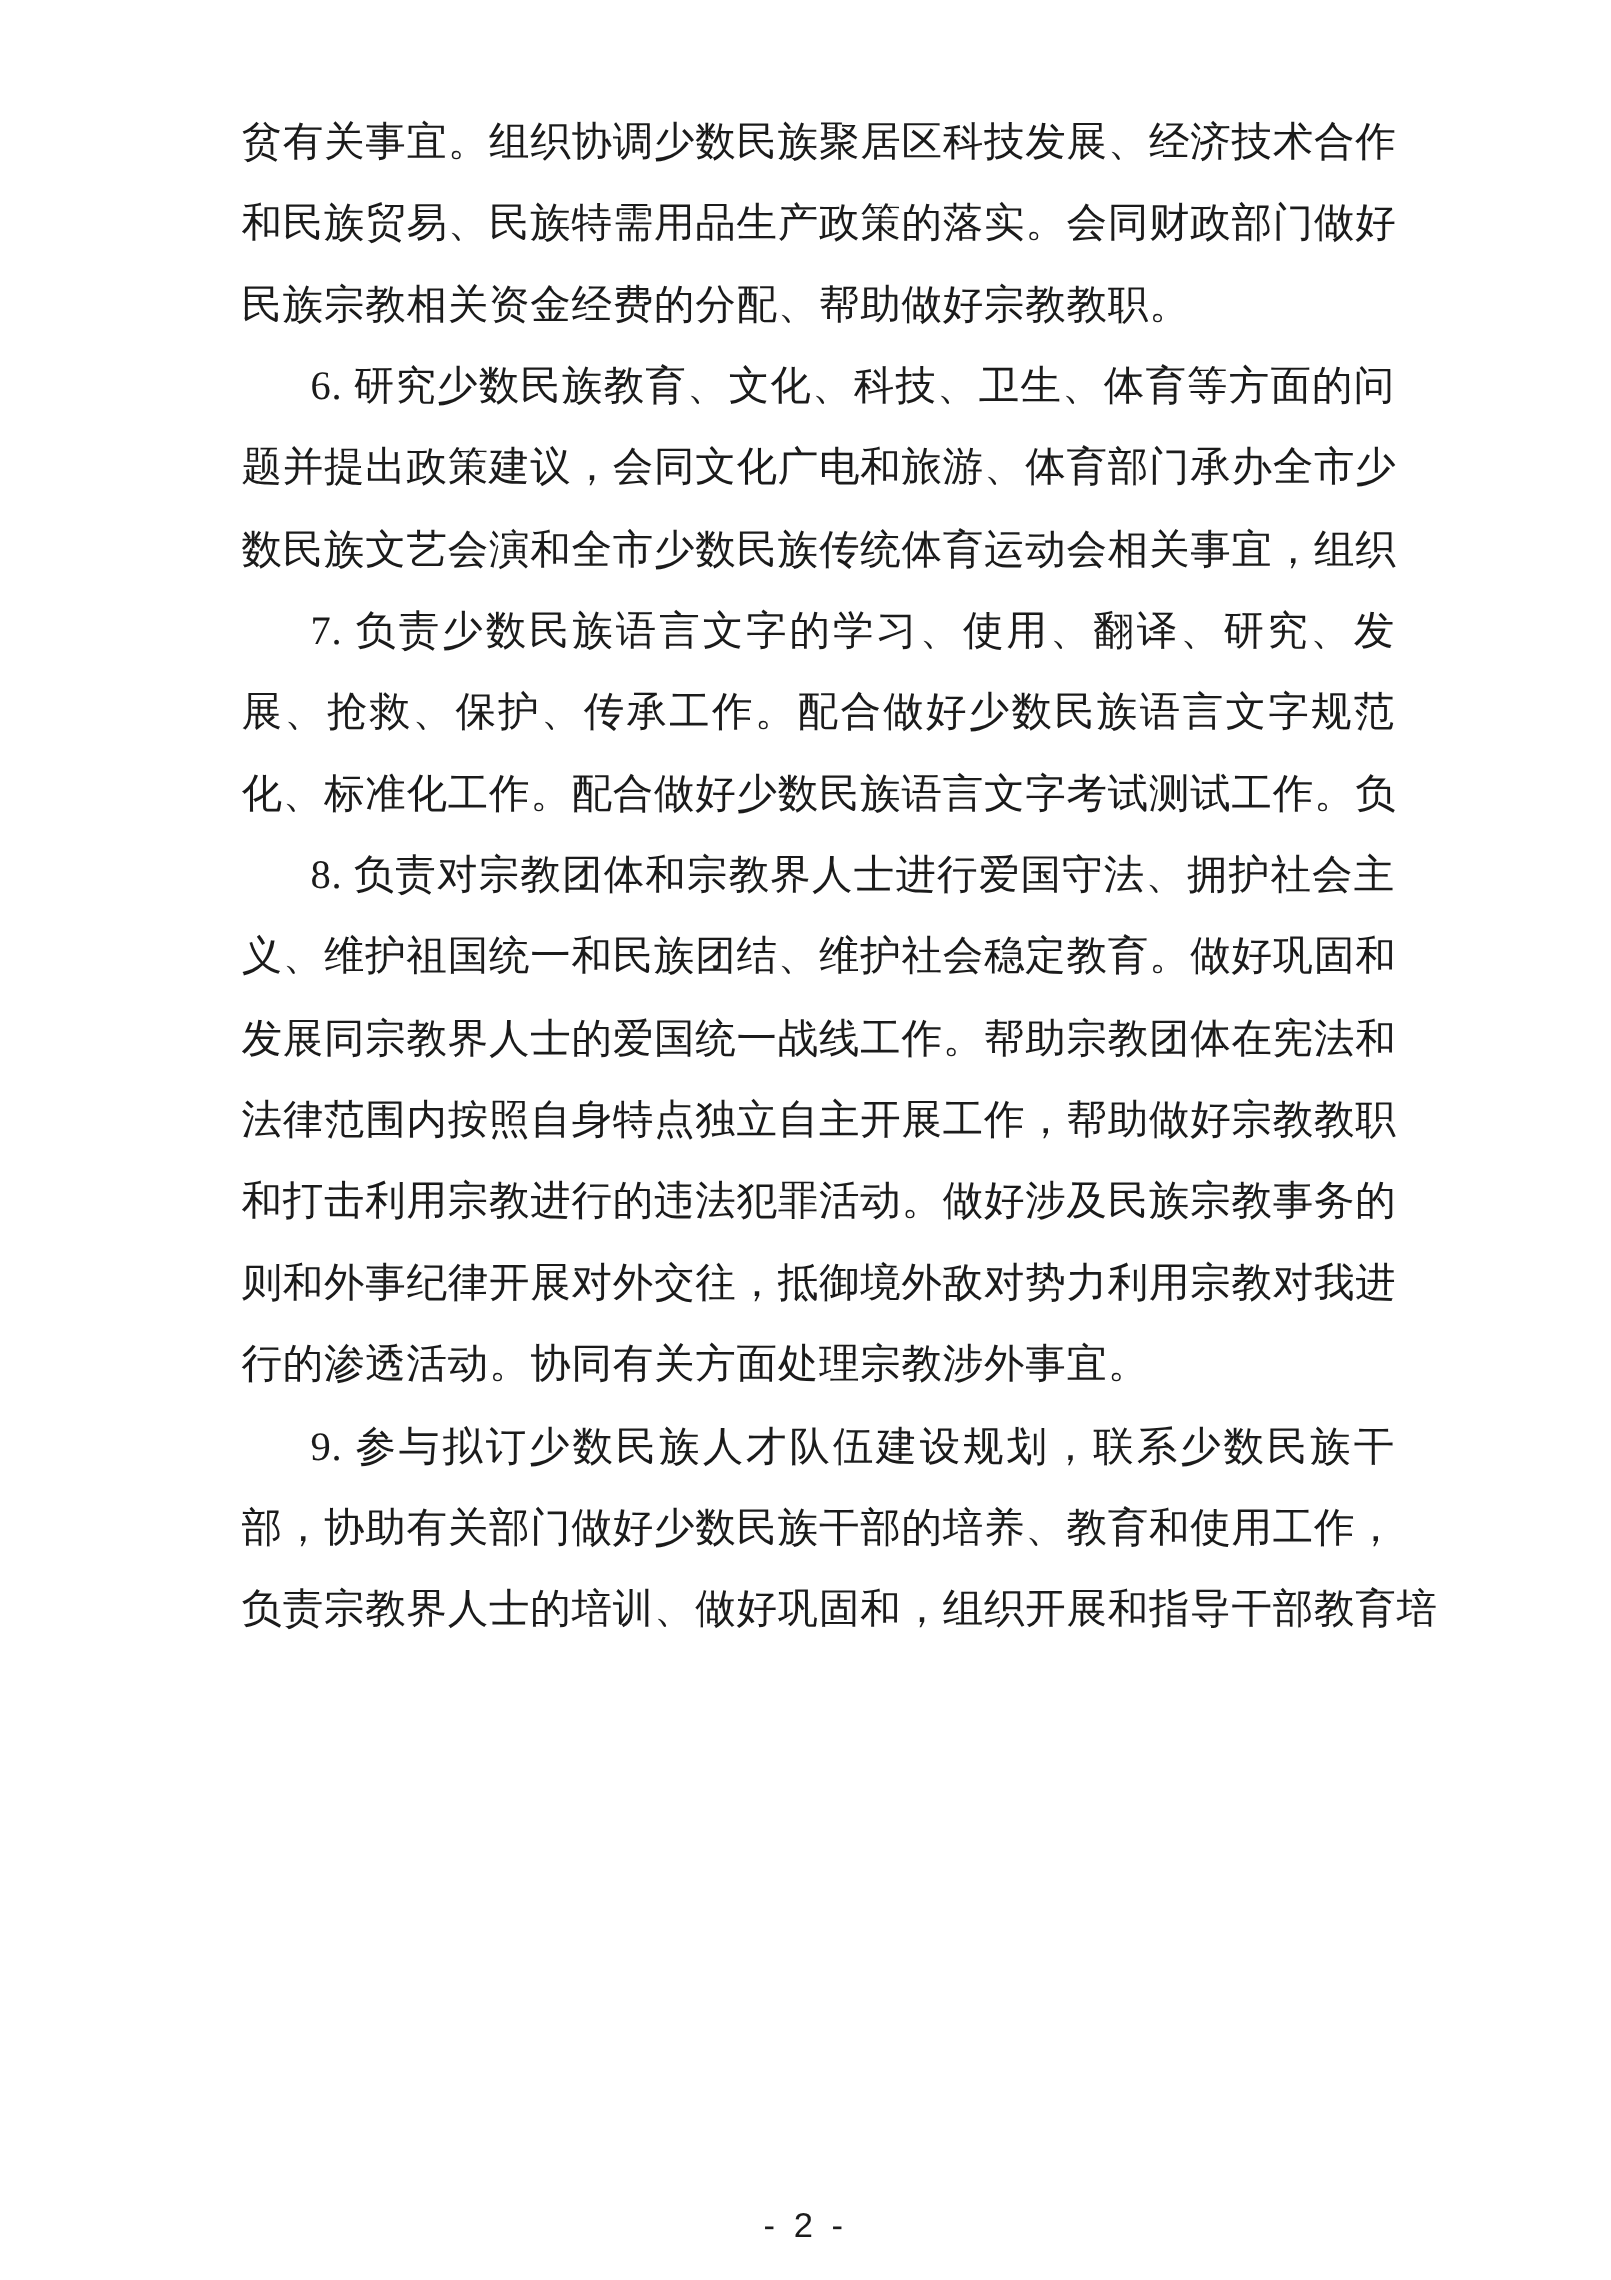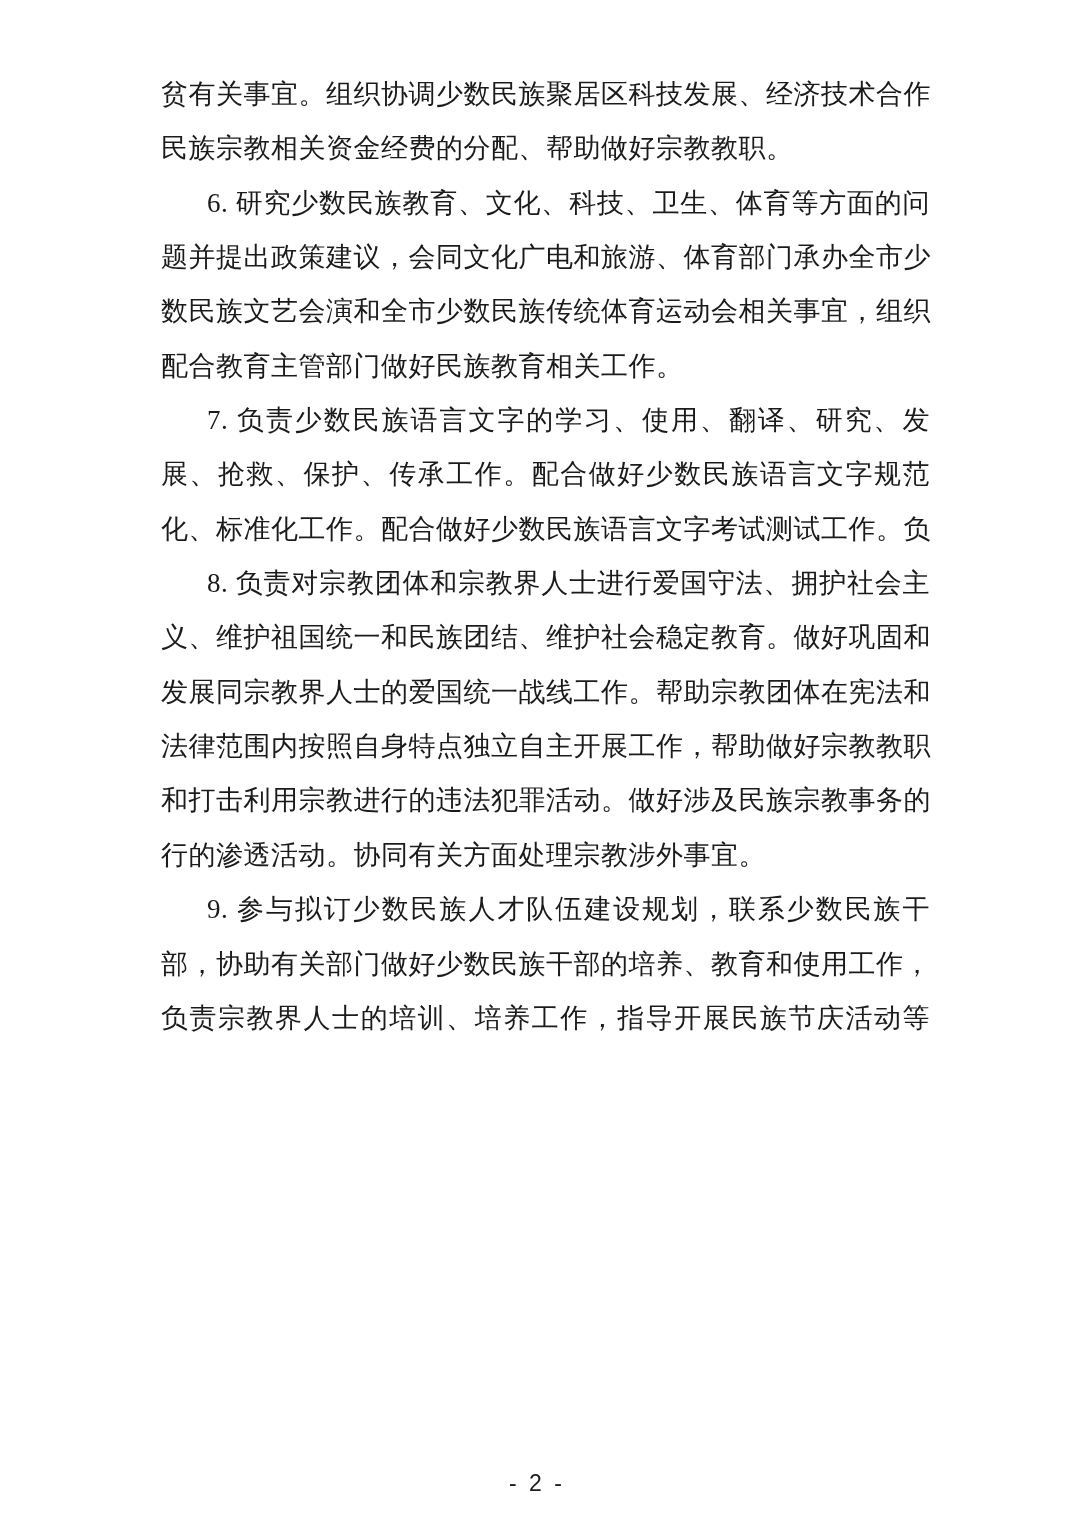--- a/index.html
+++ b/index.html
@@ -49,34 +49,35 @@
     letter-spacing: 3px;
     color: #1b1b1b;
   }
 </style>
 </head>
 <body>
 
 <div class="page">
   <div class="text-block">
       <div class="line fill">贫有关事宜。组织协调少数民族聚居区科技发展、经济技术合作</div>
+      <div class="line fill">和民族贸易、民族特需用品生产政策的落实。会同财政部门做好</div>
       <div class="line">民族宗教相关资金经费的分配、帮助做好宗教教职。</div>
       <div class="line indent fill">6. 研究少数民族教育、文化、科技、卫生、体育等方面的问</div>
       <div class="line fill">题并提出政策建议，会同文化广电和旅游、体育部门承办全市少</div>
       <div class="line fill">数民族文艺会演和全市少数民族传统体育运动会相关事宜，组织</div>
-      <div class="line">配合教育主管部门做好民族教育相关工作。</div>
       <div class="line indent fill">7. 负责少数民族语言文字的学习、使用、翻译、研究、发</div>
       <div class="line fill">展、抢救、保护、传承工作。配合做好少数民族语言文字规范</div>
       <div class="line fill">化、标准化工作。配合做好少数民族语言文字考试测试工作。负</div>
       <div class="line indent fill">8. 负责对宗教团体和宗教界人士进行爱国守法、拥护社会主</div>
       <div class="line fill">义、维护祖国统一和民族团结、维护社会稳定教育。做好巩固和</div>
       <div class="line fill">发展同宗教界人士的爱国统一战线工作。帮助宗教团体在宪法和</div>
       <div class="line fill">法律范围内按照自身特点独立自主开展工作，帮助做好宗教教职</div>
       <div class="line fill">和打击利用宗教进行的违法犯罪活动。做好涉及民族宗教事务的</div>
+      <div class="line fill">则和外事纪律开展对外交往，抵御境外敌对势力利用宗教对我进</div>
       <div class="line">行的渗透活动。协同有关方面处理宗教涉外事宜。</div>
       <div class="line indent fill">9. 参与拟订少数民族人才队伍建设规划，联系少数民族干</div>
       <div class="line fill">部，协助有关部门做好少数民族干部的培养、教育和使用工作，</div>
-      <div class="line fill">负责宗教界人士的培训、培养工作，指导开展民族节庆活动等</div>
+      <div class="line fill">负责宗教界人士的培训、做好巩固和，组织开展和指导干部教育培</div>
     </div>
   <div class="footer">
     <span>- 2 -</span>
   </div>
 </div>
 
 </body></html>

